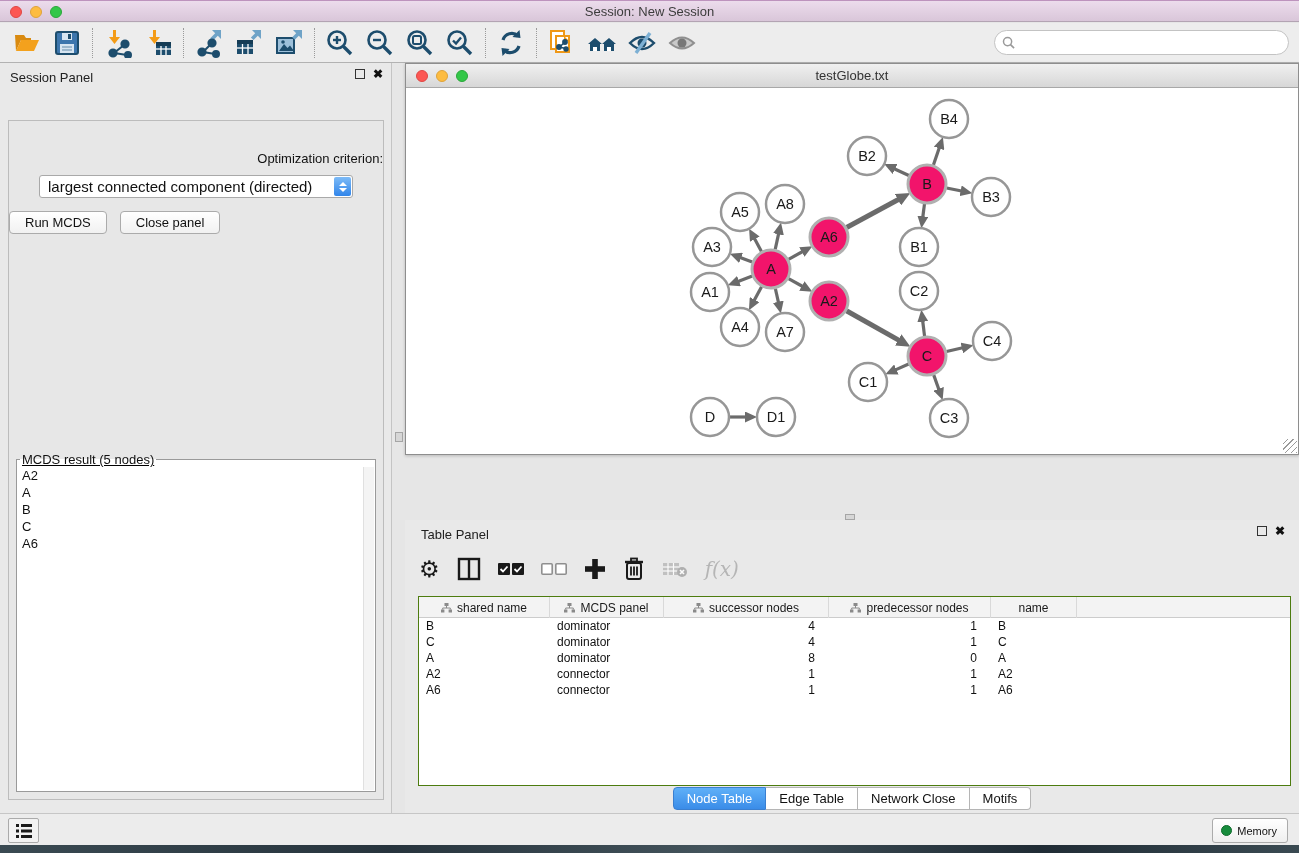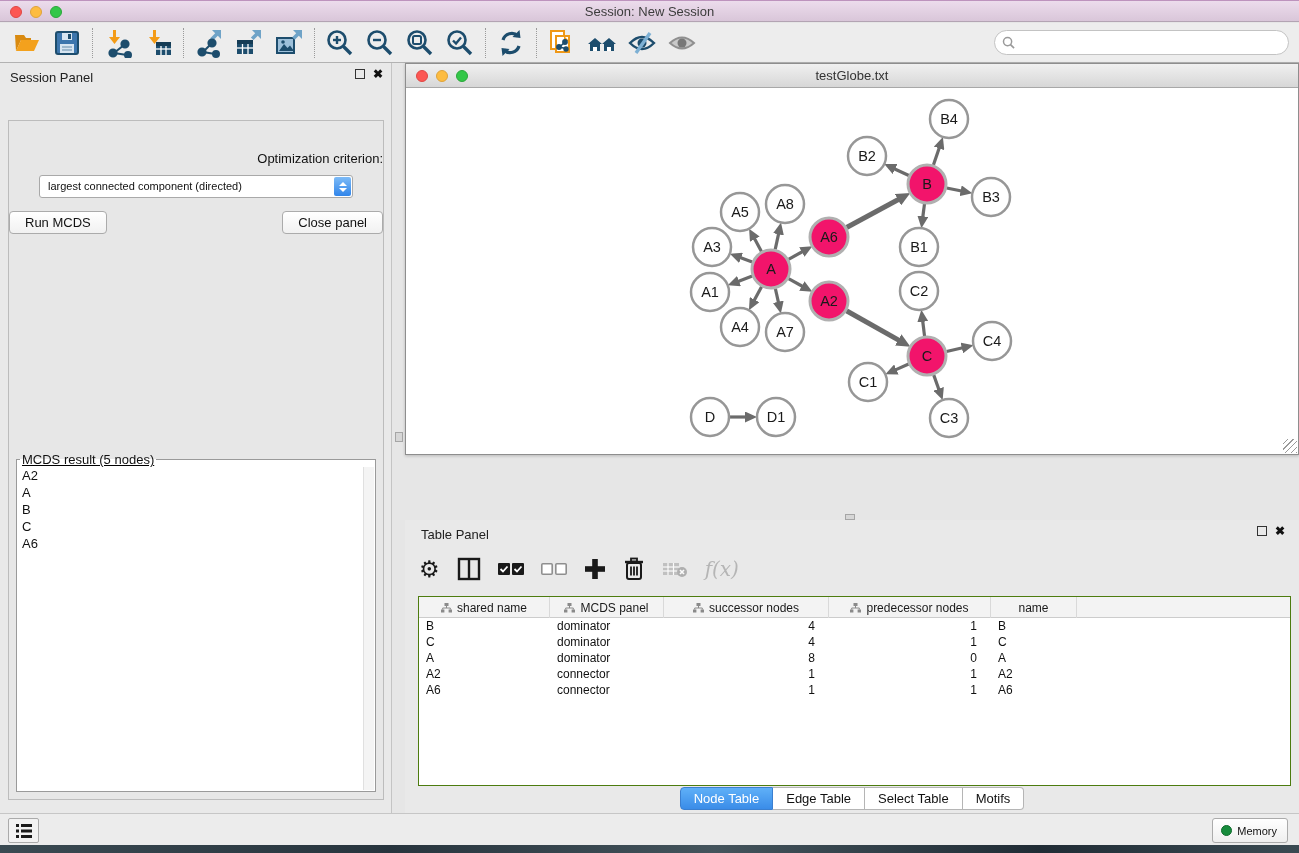--- a/index.html
+++ b/index.html
@@ -62,30 +62,30 @@
   .seg-tab:last-child { border-radius:0 4px 4px 0; }
   .seg-tab.active { background:linear-gradient(#5fb0f8,#3a8ce8); color:#fff; border-color:#3a7fd0; }
   #cp-content {
     position:absolute; left:8px; top:57px; width:376px; bottom:13px;
     background:#e7e7e7; border:1px solid #bcbcbc;
   }
   #opt-label { margin-top:30px; text-align:right; font-size:13px; color:#111; }
   #criterion-select {
     position:relative; margin:9px auto 12px; width:314px; height:23px;
     background:#fff; border:1px solid #a9a9a9; border-radius:3px;
-    font-size:11px; color:#111; line-height:21px; padding-left:8px;
+    font-size:15px; color:#111; line-height:21px; padding-left:8px;
   }
   #criterion-select .spinner {
     position:absolute; right:1px; top:1px; bottom:1px; width:17px; border-radius:2px;
     background:linear-gradient(#7dbbf7,#3185ea);
     display:flex; flex-direction:column; align-items:center; justify-content:center; gap:2px;
   }
   .sp-up { width:0; height:0; border-left:4px solid transparent; border-right:4px solid transparent; border-bottom:4px solid #fff; }
   .sp-dn { width:0; height:0; border-left:4px solid transparent; border-right:4px solid transparent; border-top:4px solid #fff; }
-  #cp-buttons { margin-top:13px; display:flex; justify-content:space-between; gap:13px; }
+  #cp-buttons { margin-top:13px; display:flex; justify-content:flex-start; gap:13px; }
   .cp-btn {
     font-size:13px; padding:3px 15px; background:linear-gradient(#ffffff,#f1f1f1);
     border:1px solid #ababab; border-radius:4px; color:#111;
     font-family:"Liberation Sans",sans-serif;
   }
   #mcds-fieldset {
     position:absolute; left:7px; right:7px; top:331px; bottom:7px;
     border:1px solid #9a9a9a; background:#fff;text-decoration:underline;
   }
   #mcds-fieldset legend { font-size:13px; color:#111; margin-left:3px; padding:0 2px; background:transparent; }
@@ -630,21 +630,21 @@
           <div class="nt-c al" style="width: 114px;">connector</div>
           <div class="nt-c ar" style="width: 165px;">1</div>
           <div class="nt-c ar" style="width: 162px;">1</div>
           <div class="nt-c al" style="width: 86px;">A6</div>
         </div>
       </div>
   </div>
   <div id="tp-tabs">
     <span class="seg-tab active">Node Table</span>
     <span class="seg-tab">Edge Table</span>
-    <span class="seg-tab">Select Table</span>
+    <span class="seg-tab">Network Close</span>
     <span class="seg-tab">Motifs</span>
   </div>
 </div>
 
 <div id="statusbar">
   <span id="status-list-btn">
     <svg width="18" height="16" viewBox="0 0 18 16">
         <rect x="1" y="1" width="3" height="3" fill="#1a1a1a"></rect>
         <rect x="6" y="1" width="11" height="3" fill="#1a1a1a"></rect>
         <rect x="1" y="6.5" width="3" height="3" fill="#1a1a1a"></rect>

